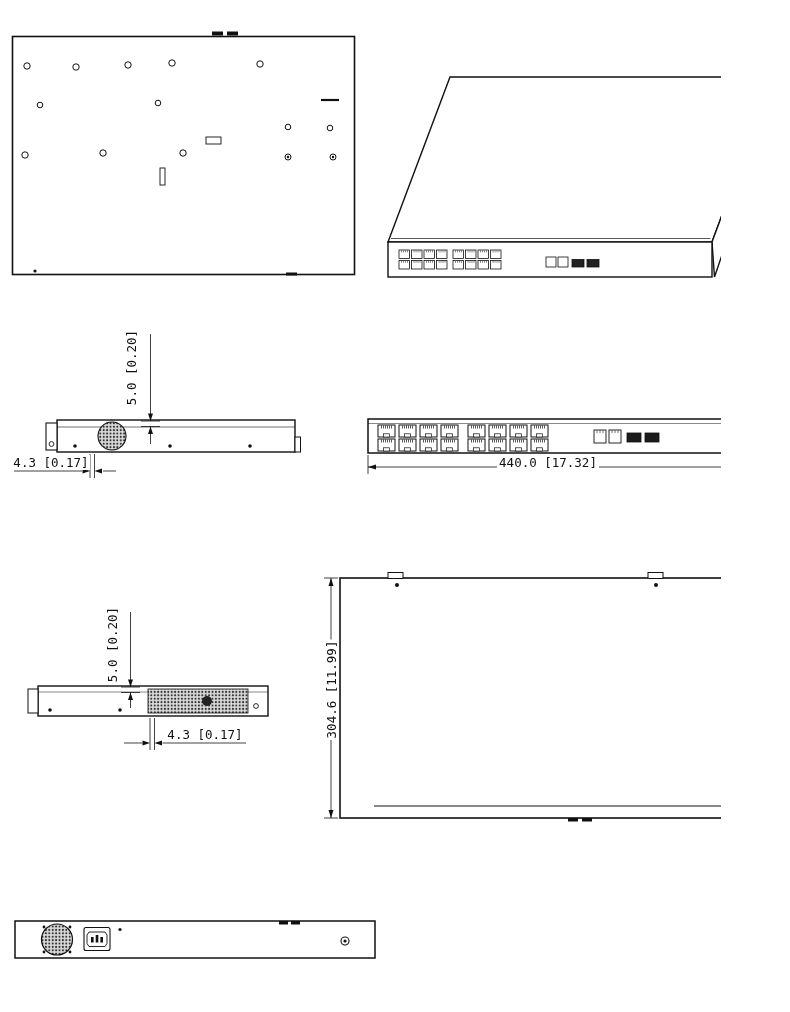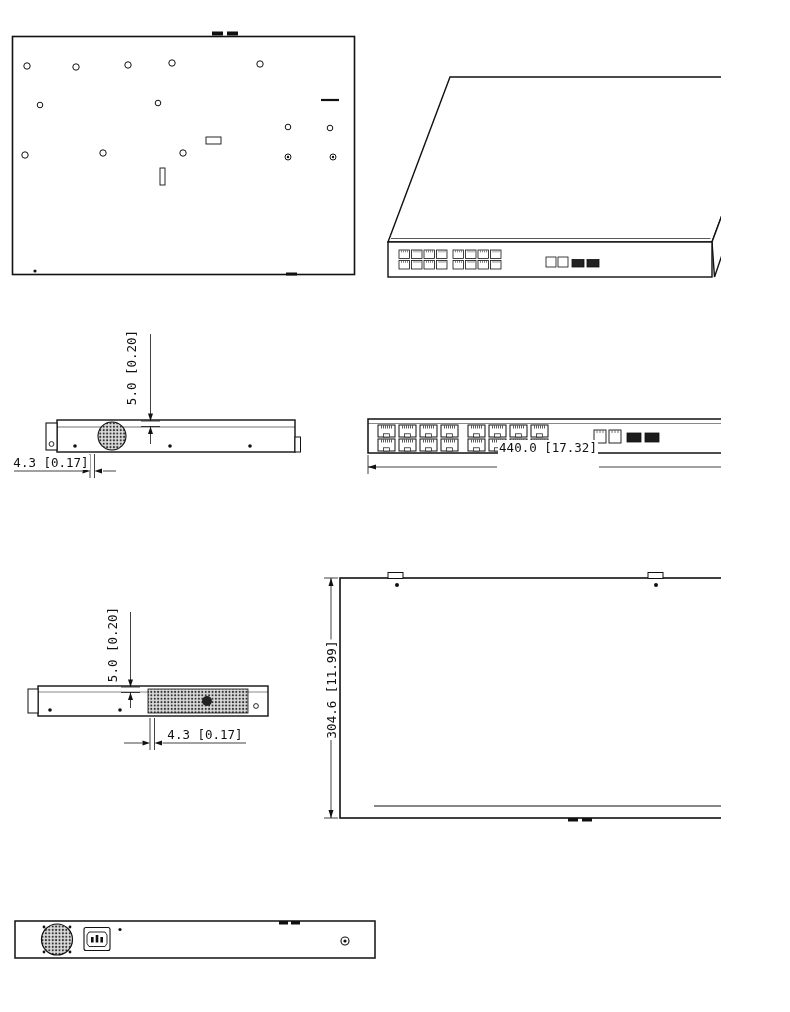--- a/index.html
+++ b/index.html
@@ -247,20 +247,20 @@
     <rect x="291" y="921" width="9" height="3.5" fill="#111" stroke="none"></rect>
     <g>
       <circle cx="345" cy="941" r="4" stroke-width="1.1"></circle>
       <circle cx="345" cy="941" r="1.6" fill="#111" stroke="none"></circle>
     </g>
   </g>
 </svg>
 
   <span class="dim vert" style="left:92px; top:360px; width:78px;">5.0 [0.20]</span>
   <span class="dim" style="left:12px; top:455px; width:78px;">4.3 [0.17]</span>
-  <span class="dim" style="left:498px; top:440px; width:100px;">440.0 [17.32]</span>
+  <span class="dim" style="left:498px; top:455px; width:100px;">440.0 [17.32]</span>
   <span class="dim vert" style="left:701px; top:356px; width:86px;">44.0 [1.73]</span>
   <span class="dim vert" style="left:73px; top:637px; width:78px;">5.0 [0.20]</span>
   <span class="dim" style="left:166px; top:727px; width:78px;">4.3 [0.17]</span>
   <span class="dim vert" style="left:281px; top:682px; width:100px;">304.6 [11.99]</span>
   <span class="dim vert" style="left:710px; top:689px; width:100px;">300.0 [11.81]</span>
 
 </div>
 
 </body></html>

